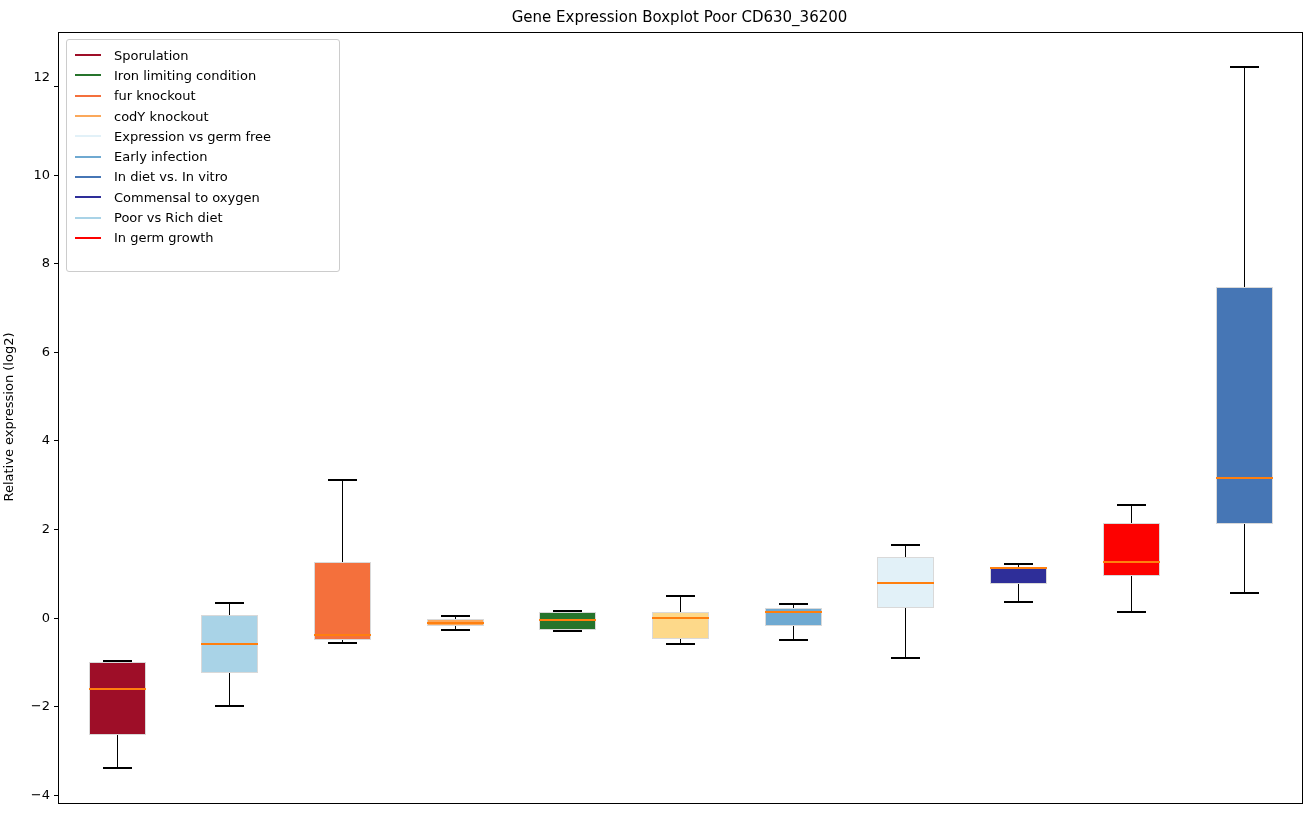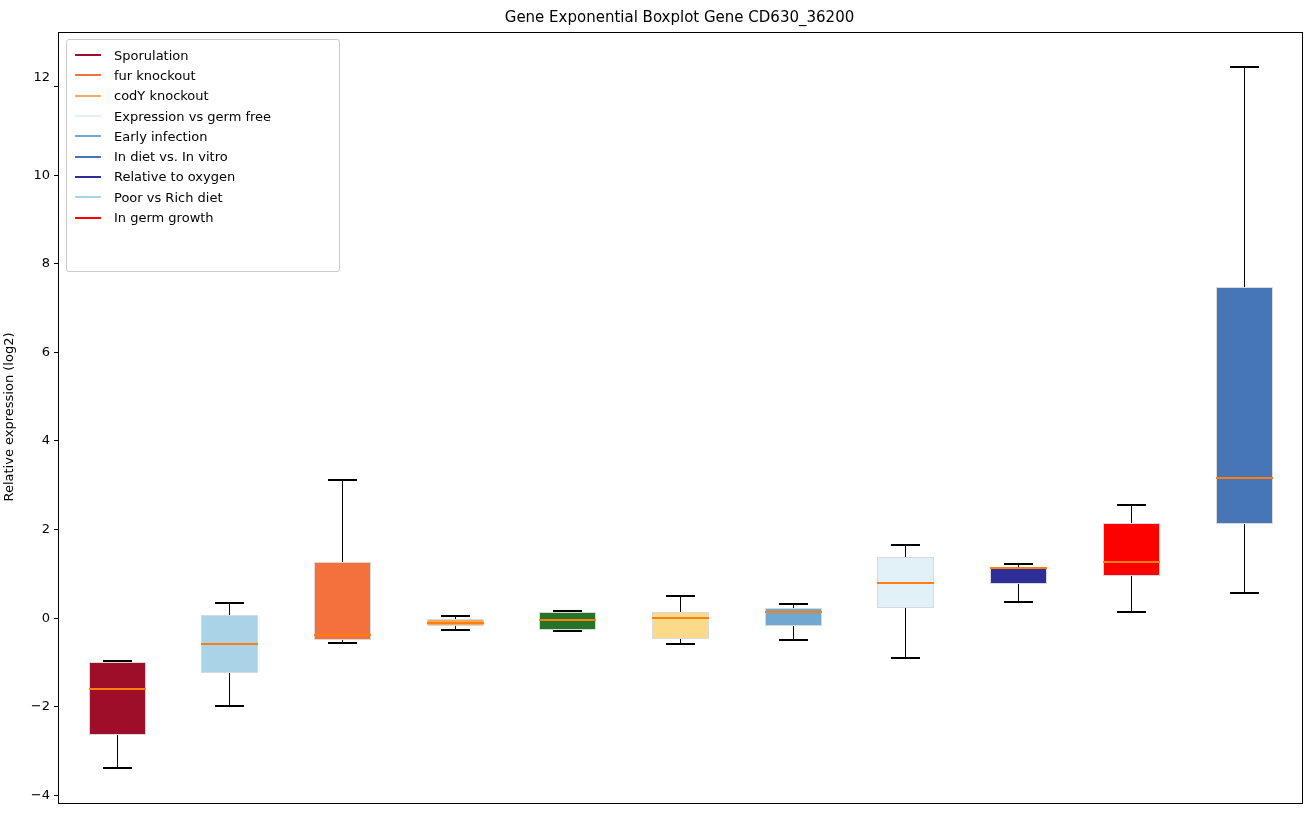--- a/index.html
+++ b/index.html
@@ -95,21 +95,21 @@
   .legend-item-label {
     font-size: 13px;
     color: #000000;
     white-space: nowrap;
   }
 </style>
 </head>
 <body>
 
 <div id="figure">
-  <div id="chart-title">Gene Exponential Boxplot Gene CD630_36200</div>
+  <div id="chart-title">Gene Expression Boxplot Poor CD630_36200</div>
   <div id="y-axis-label">Relative expression (log2)</div>
   <div id="plot-area"></div>
   <div id="ticks-layer">
       <div class="y-tick-label" style="top: 786.911px;">−4</div>
       <div class="y-tick-mark" style="top: 794.911px;"></div>
       <div class="y-tick-label" style="top: 698.304px;">−2</div>
       <div class="y-tick-mark" style="top: 706.304px;"></div>
       <div class="y-tick-label" style="top: 609.696px;">0</div>
       <div class="y-tick-mark" style="top: 617.696px;"></div>
       <div class="y-tick-label" style="top: 521.089px;">2</div>
@@ -124,20 +124,24 @@
       <div class="y-tick-mark" style="top: 174.658px;"></div>
       <div class="y-tick-label" style="top: 69px;">12</div>
       <div class="y-tick-mark" style="top: 86.0506px;"></div>
     </div>
   <div id="legend">
       <div class="legend-item">
         <div class="legend-swatch" style="background: rgb(158, 14, 40);"></div>
         <div class="legend-item-label">Sporulation</div>
       </div>
       <div class="legend-item">
+        <div class="legend-swatch" style="background: rgb(38, 116, 44);"></div>
+        <div class="legend-item-label">Iron limiting condition</div>
+      </div>
+      <div class="legend-item">
         <div class="legend-swatch" style="background: rgb(244, 112, 60);"></div>
         <div class="legend-item-label">fur knockout</div>
       </div>
       <div class="legend-item">
         <div class="legend-swatch" style="background: rgb(251, 168, 91);"></div>
         <div class="legend-item-label">codY knockout</div>
       </div>
       <div class="legend-item">
         <div class="legend-swatch" style="background: rgb(226, 241, 248);"></div>
         <div class="legend-item-label">Expression vs germ free</div>
@@ -145,21 +149,21 @@
       <div class="legend-item">
         <div class="legend-swatch" style="background: rgb(111, 169, 209);"></div>
         <div class="legend-item-label">Early infection</div>
       </div>
       <div class="legend-item">
         <div class="legend-swatch" style="background: rgb(70, 118, 181);"></div>
         <div class="legend-item-label">In diet vs. In vitro</div>
       </div>
       <div class="legend-item">
         <div class="legend-swatch" style="background: rgb(46, 46, 153);"></div>
-        <div class="legend-item-label">Relative to oxygen</div>
+        <div class="legend-item-label">Commensal to oxygen</div>
       </div>
       <div class="legend-item">
         <div class="legend-swatch" style="background: rgb(169, 211, 231);"></div>
         <div class="legend-item-label">Poor vs Rich diet</div>
       </div>
       <div class="legend-item">
         <div class="legend-swatch" style="background: rgb(253, 1, 0);"></div>
         <div class="legend-item-label">In germ growth</div>
       </div>
     </div>

